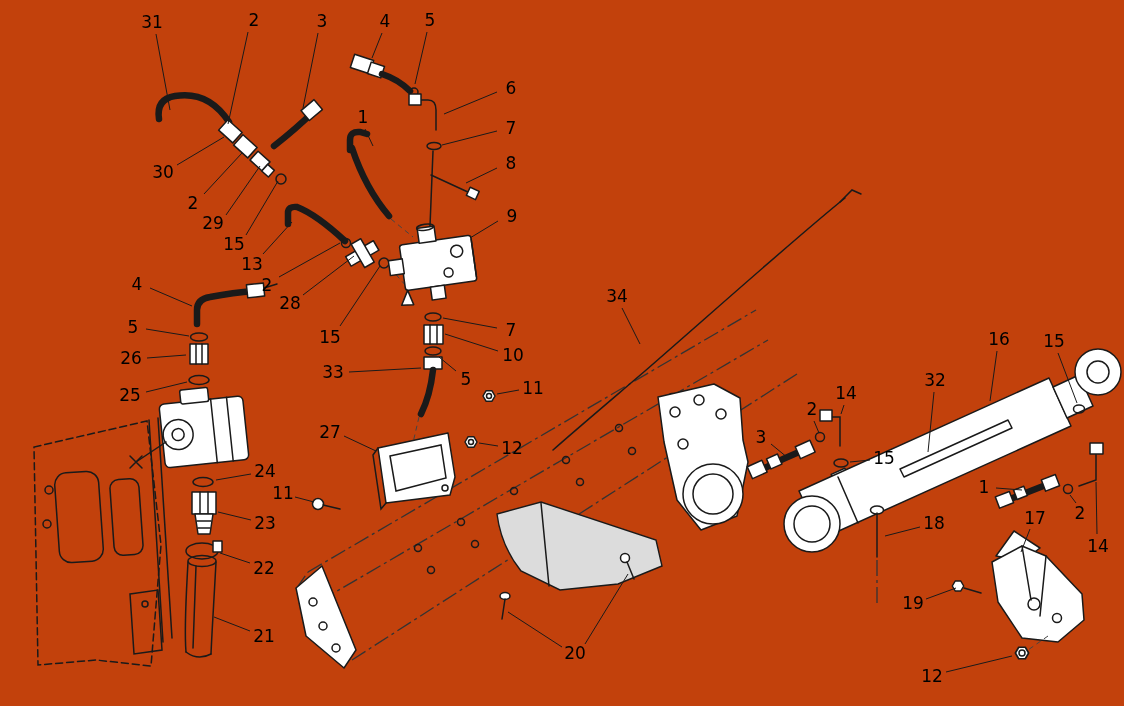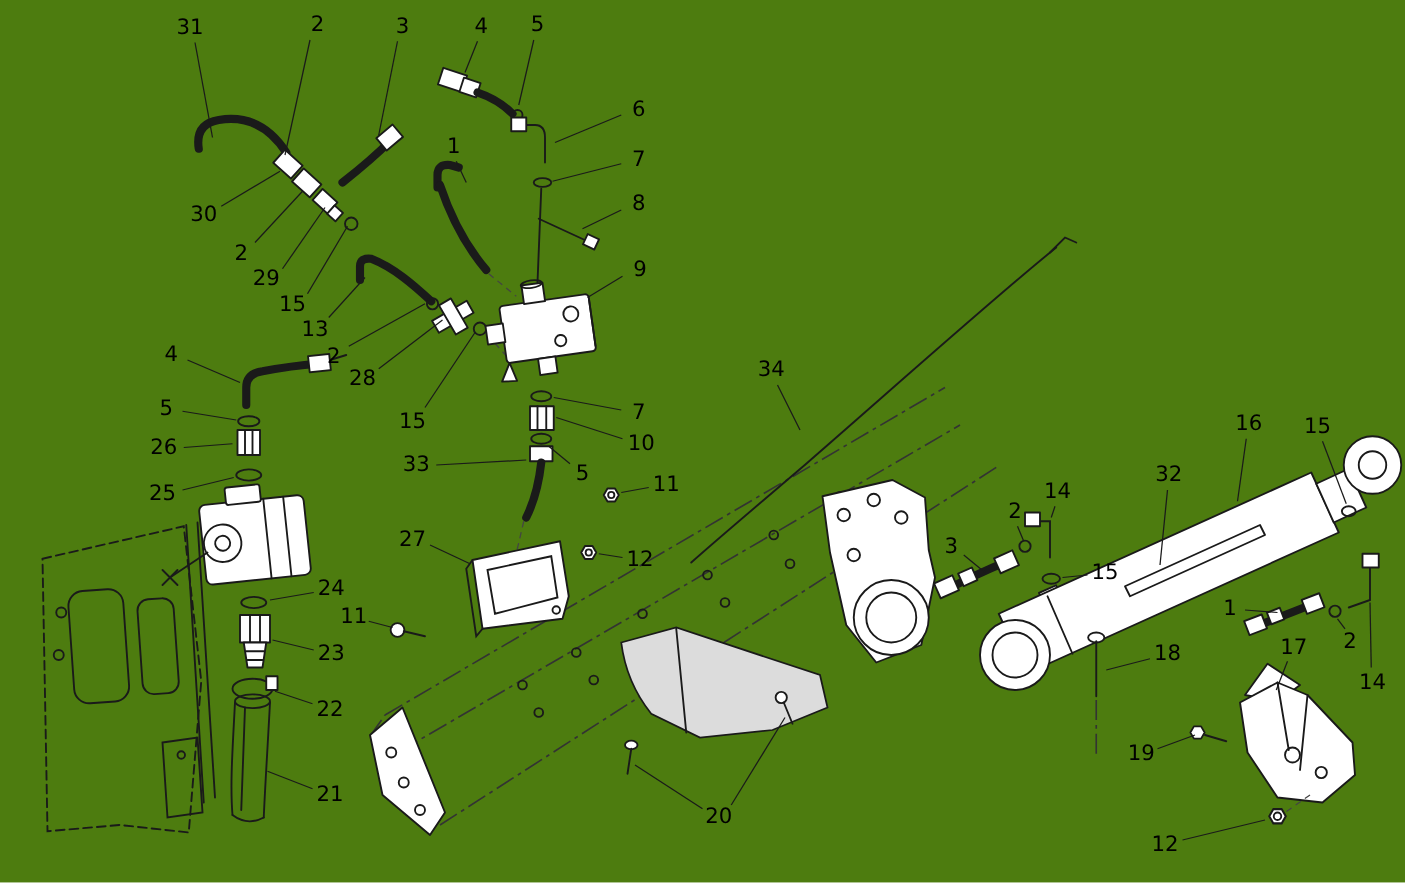--- a/index.html
+++ b/index.html
@@ -1,16 +1,16 @@
 <!DOCTYPE html>
 <html><head>
 <meta charset="utf-8">
 <style>
   html,body { margin:0; padding:0; background:#ffffff; }
-  #stage { position:relative; width:1124px; height:706px; background:#4d7c0f; overflow:hidden; }
+  #stage { position:relative; width:1124px; height:706px; background:#c2410c; overflow:hidden; }
   svg { display:block; }
   .ln     { stroke:#1a1a1a; fill:none; stroke-width:1.5; stroke-linecap:round; }
   .fill   { fill:#ffffff; stroke:#1a1a1a; stroke-width:1.5; stroke-linejoin:round; }
   .hose   { stroke:#1a1a1a; fill:none; stroke-width:6.5; stroke-linecap:round; }
   .phantom{ stroke:#333333; fill:none; stroke-width:1.3; stroke-dasharray:16 4 3 4; }
   .dash   { stroke:#444444; fill:none; stroke-width:1; stroke-dasharray:5 4; }
   .leader { stroke:#1a1a1a; stroke-width:1; fill:none; }
   .callout-text { font:17px "DejaVu Sans", sans-serif; fill:#000000; }
 </style>
 </head>

